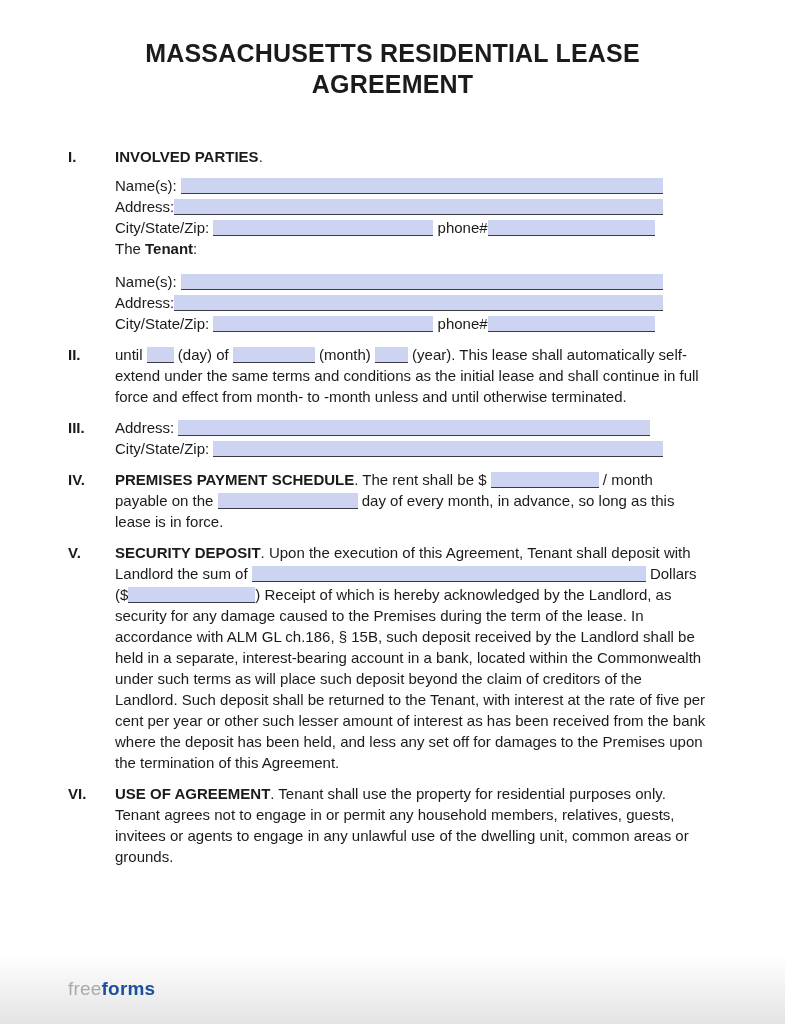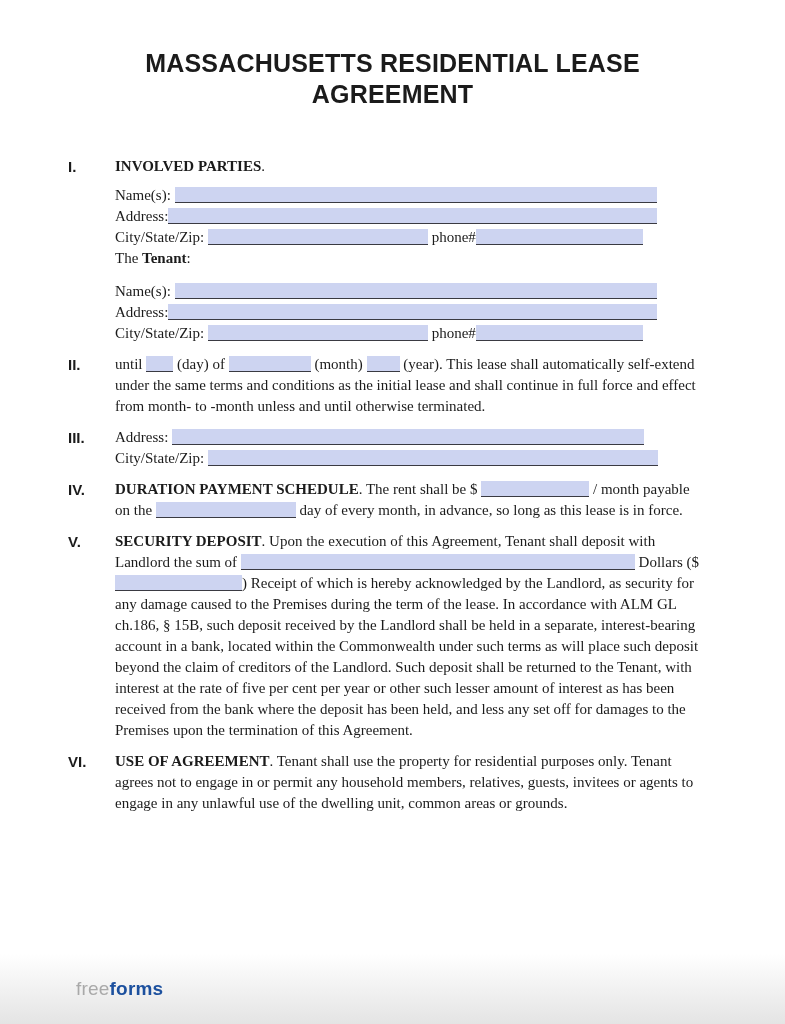--- a/index.html
+++ b/index.html
@@ -25,21 +25,21 @@
   }
   .page::after{
     content:"";
     position:absolute;
     left:0;bottom:0;
     width:100%;height:70px;
     background:linear-gradient(rgba(230,230,230,0), #e4e4e4);
     pointer-events:none;
   }
   .title{
-    margin:48px auto 0;
+    margin:38px auto 0;
     width:640px;
     text-align:center;
     font-size:25px;
     line-height:31px;
     font-weight:bold;
     letter-spacing:0.2px;
   }
   .sections{
     margin-top:46px;
   }
@@ -49,35 +49,34 @@
     margin-bottom:10px;
   }
   .sec-num{
     width:47px;
     flex:0 0 47px;
     font-weight:bold;
   }
   .sec-body{
     width:592px;
     flex:0 0 592px;
-    font-family:Liberation Serif, serif;
   }
   .para{margin:0;}
   .b{font-weight:bold;}
   .field{
     display:inline-block;
     height:16px;
     vertical-align:-3px;
     background:var(--field-bg);
     border-bottom:1.5px solid var(--field-line);
     cursor:text;
   }
   .footer{
     position:absolute;
-    left:76px;
+    left:68px;
     top:978px;
     z-index:1;
     font-size:19px;
     line-height:22px;
     letter-spacing:0.2px;
   }
   .logo-free{color:var(--logo-free);font-weight:normal;}
   .logo-forms{color:var(--logo-forms);font-weight:bold;}
 </style>
 </head>
@@ -108,21 +107,21 @@
       <div class="section">
         <div class="sec-num">III.</div>
         <div class="sec-body">
           <div class="para"><span>Address: </span><span class="field" style="width: 472px;"></span></div>
           <div class="para"><span>City/State/Zip: </span><span class="field" style="width: 450px;"></span></div>
         </div>
       </div>
       <div class="section">
         <div class="sec-num">IV.</div>
         <div class="sec-body">
-          <div class="para"><span class="b">DURATION PAYMENT SCHEDULE</span><span>. The rent shall be $ </span><span class="field" style="width: 108px;"></span><span> / month payable on the </span><span class="field" style="width: 140px;"></span><span> day of every month, in advance, so long as this lease is in force.</span></div>
+          <div class="para"><span class="b">PREMISES PAYMENT SCHEDULE</span><span>. The rent shall be $ </span><span class="field" style="width: 108px;"></span><span> / month payable on the </span><span class="field" style="width: 140px;"></span><span> day of every month, in advance, so long as this lease is in force.</span></div>
         </div>
       </div>
       <div class="section">
         <div class="sec-num">V.</div>
         <div class="sec-body">
           <div class="para"><span class="b">SECURITY DEPOSIT</span><span>. Upon the execution of this Agreement, Tenant shall deposit with Landlord the sum of </span><span class="field" style="width: 394px;"></span><span> Dollars ($</span><span class="field" style="width: 127px;"></span><span>) Receipt of which is hereby acknowledged by the Landlord, as security for any damage caused to the Premises during the term of the lease. In accordance with ALM GL ch.186, § 15B, such deposit received by the Landlord shall be held in a separate, interest-bearing account in a bank, located within the Commonwealth under such terms as will place such deposit beyond the claim of creditors of the Landlord. Such deposit shall be returned to the Tenant, with interest at the rate of five per cent per year or other such lesser amount of interest as has been received from the bank where the deposit has been held, and less any set off for damages to the Premises upon the termination of this Agreement.</span></div>
         </div>
       </div>
       <div class="section">
         <div class="sec-num">VI.</div>

